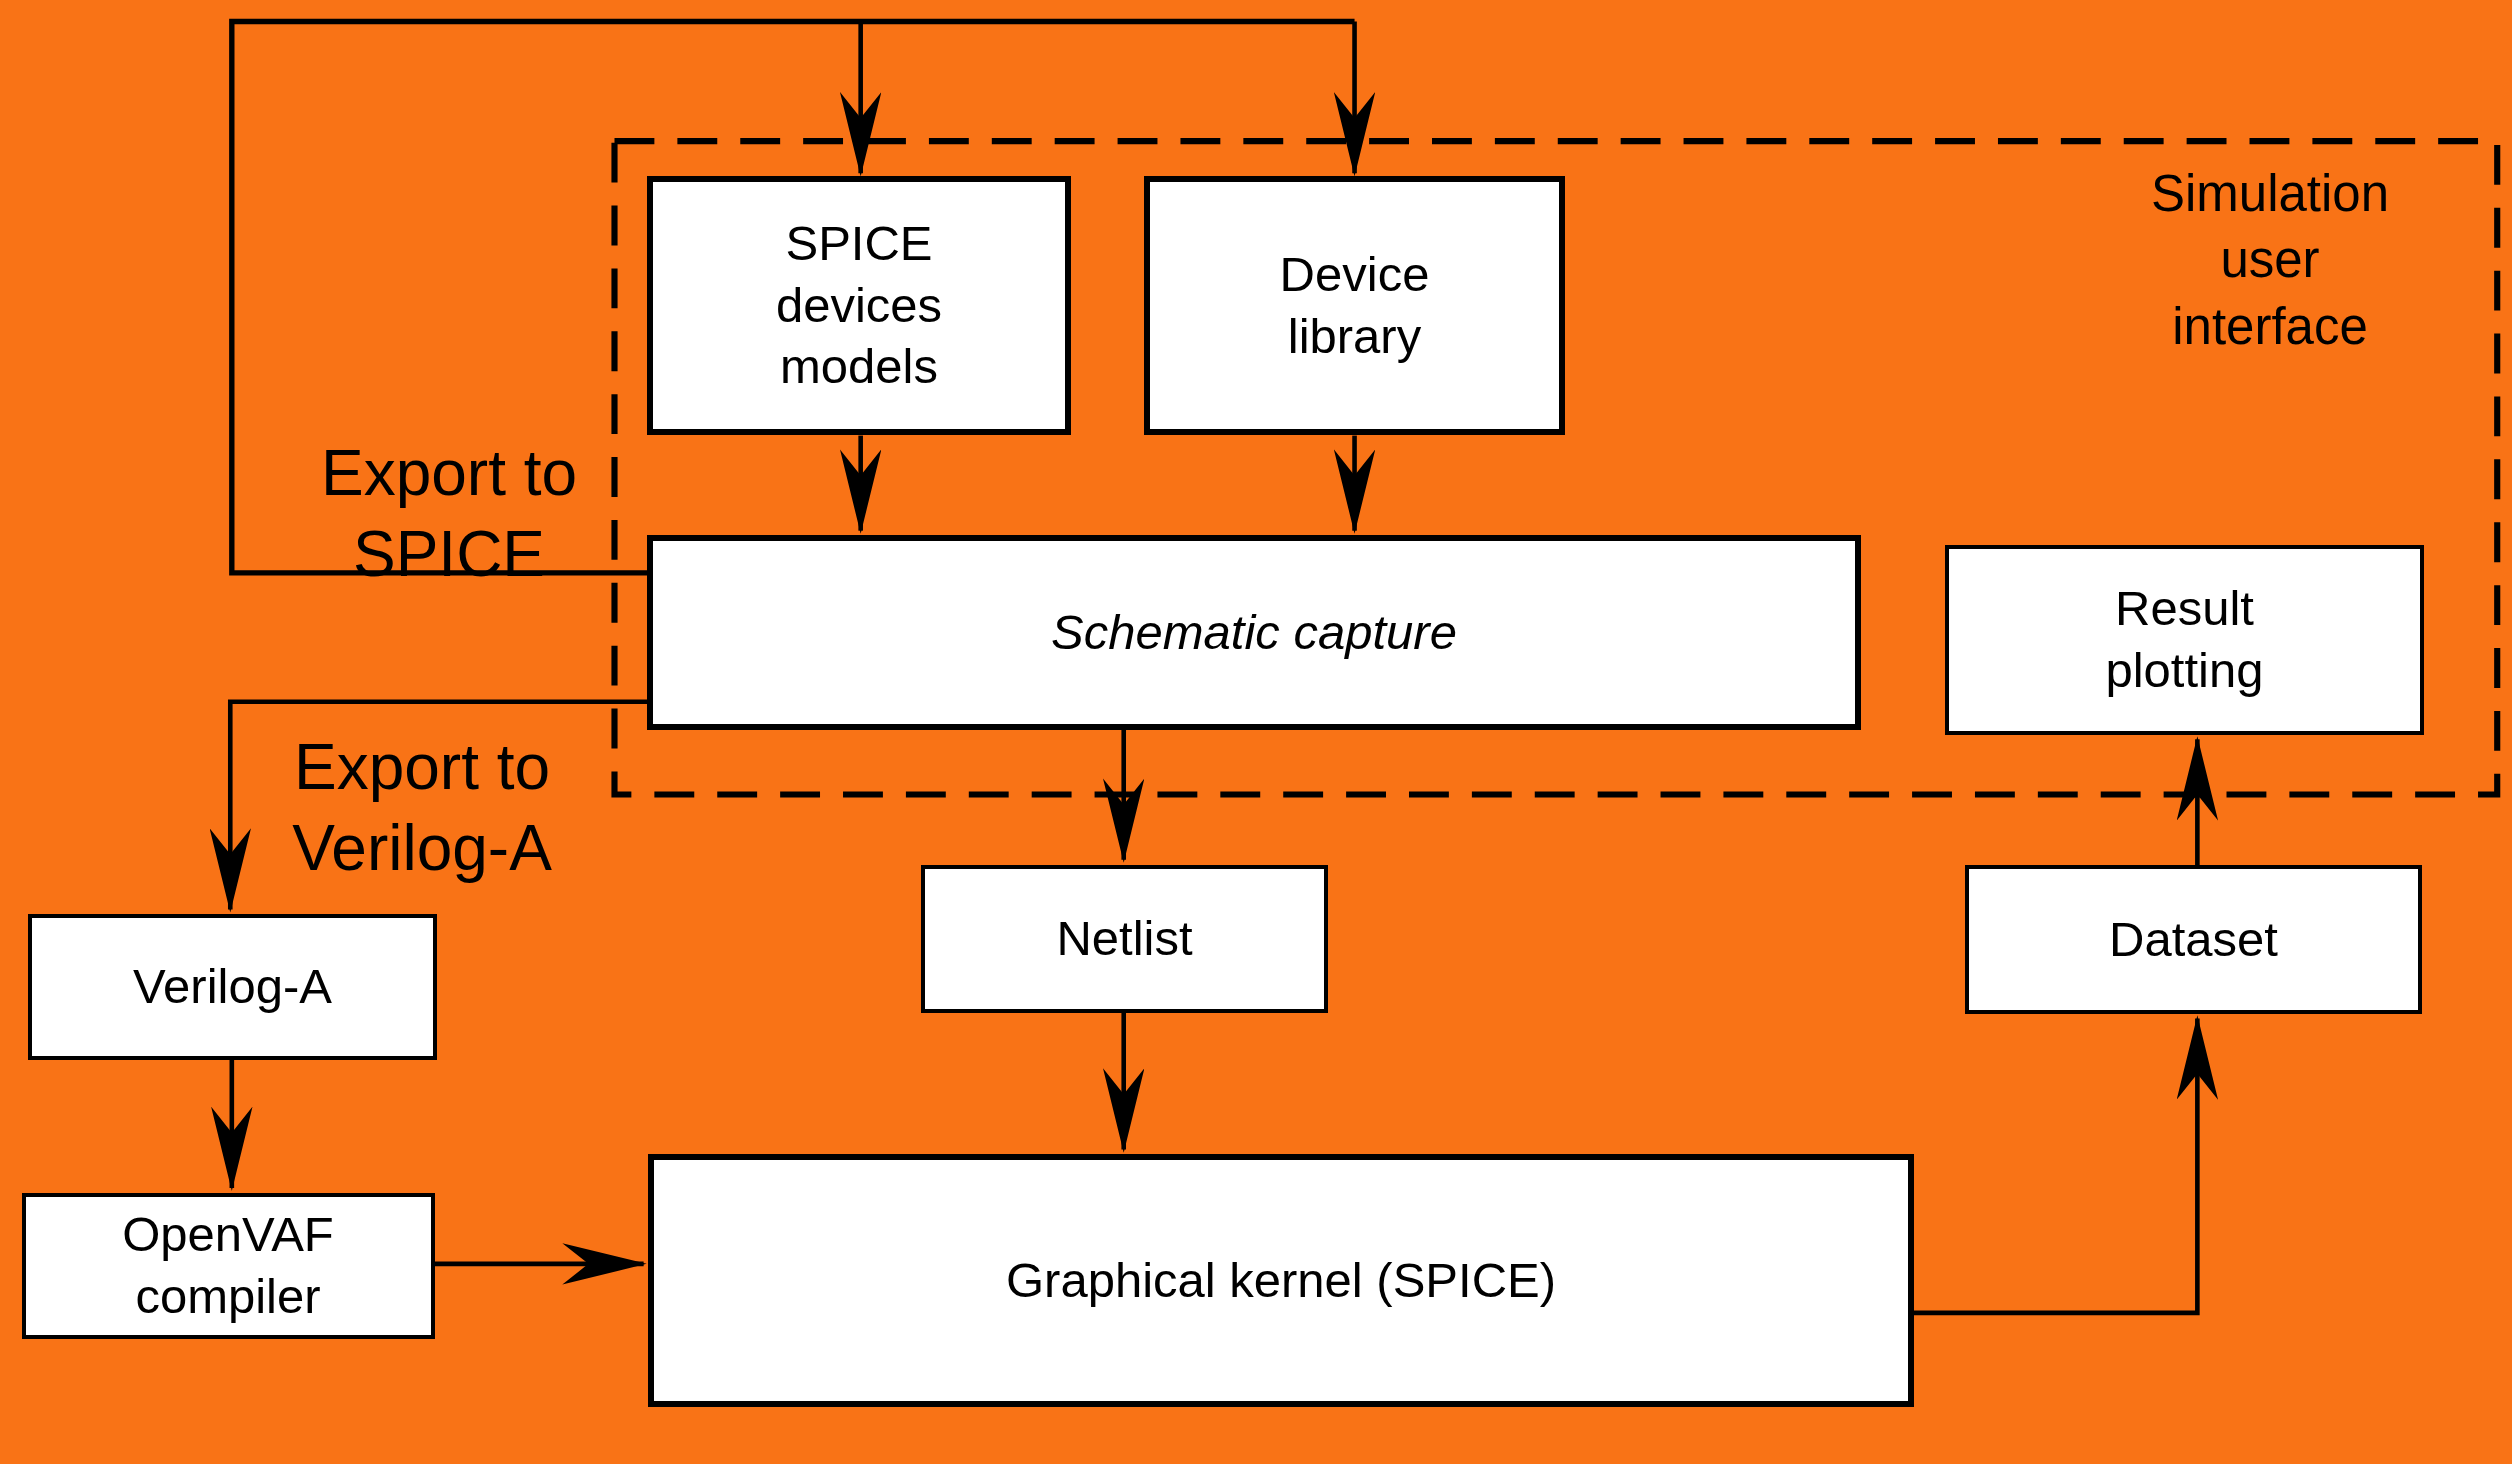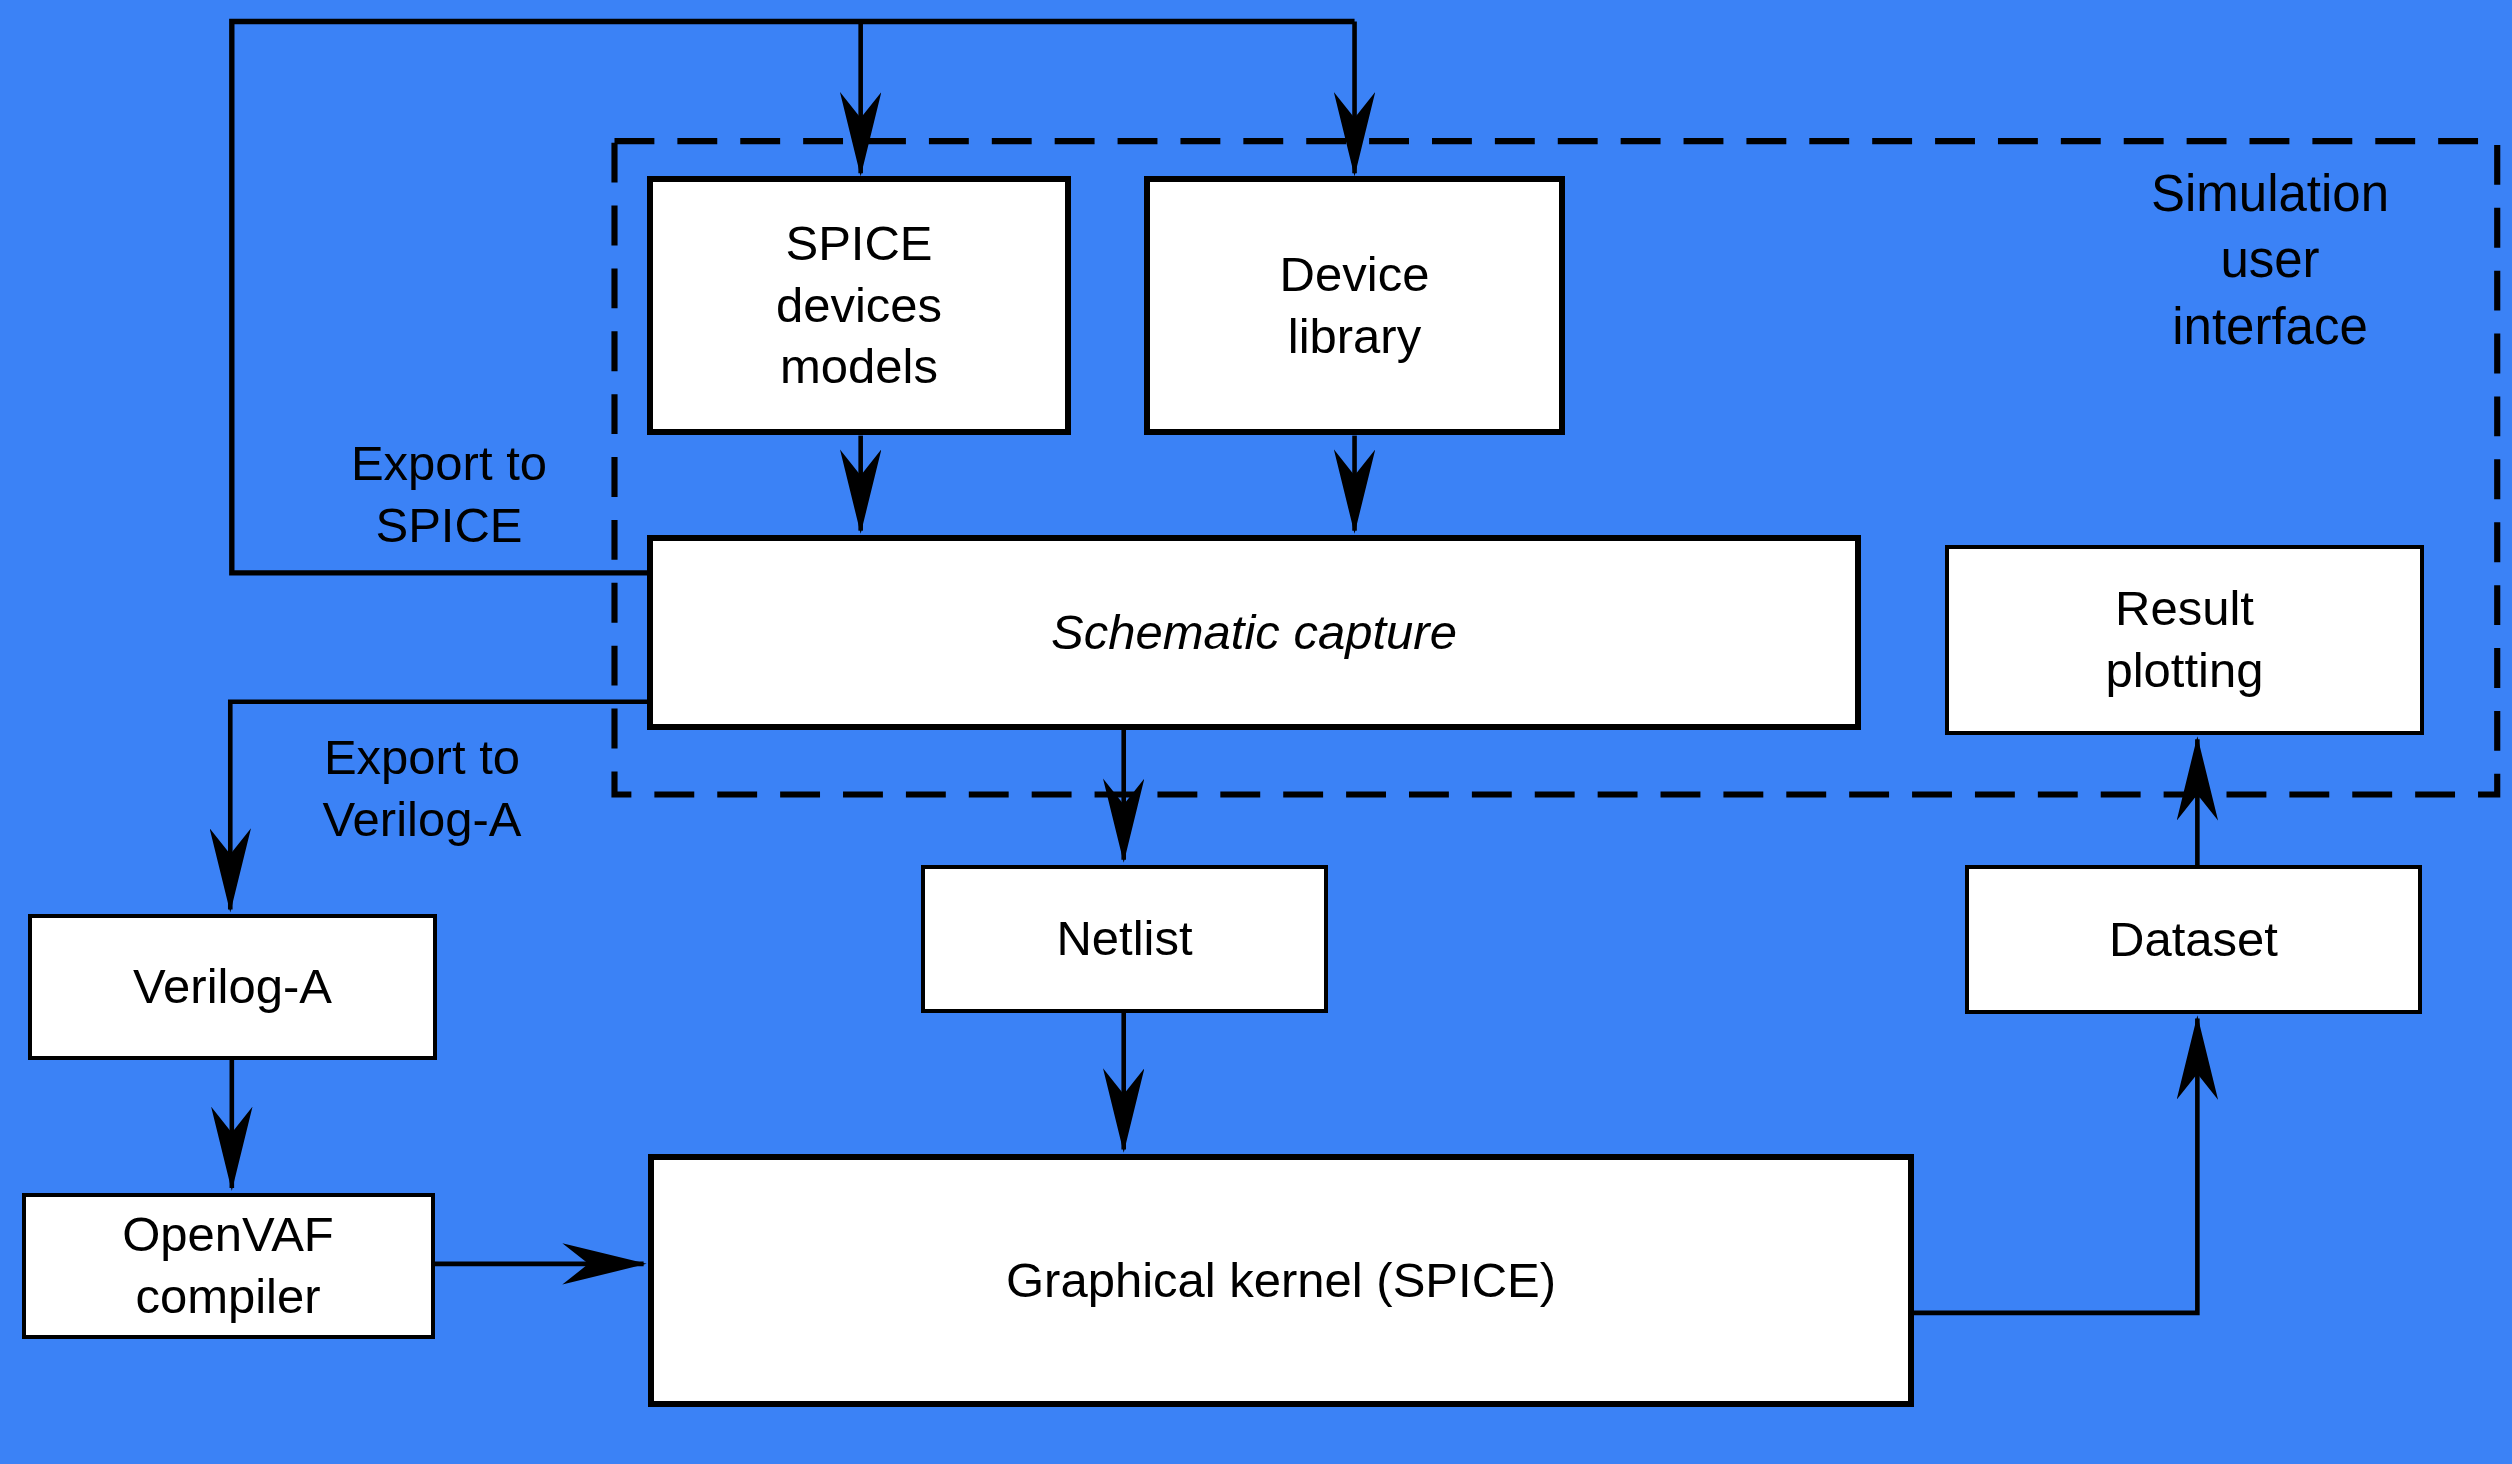--- a/index.html
+++ b/index.html
@@ -1,20 +1,20 @@
 <!DOCTYPE html>
 <html style="font-size:12.3px"><head>
 <meta charset="utf-8">
 <style>
   html, body { margin: 0; padding: 0; background: #ffffff; }
   .canvas {
     position: relative;
     width: 2512px;
     height: 1464px;
-    background: #3b82f6;
+    background: #f97316;
     font-family: "Liberation Sans", sans-serif;
     color: #000000;
     overflow: hidden;
   }
   .wires {
     position: absolute;
     left: 0; top: 0;
     width: 2512px; height: 1464px;
   }
   .connector { fill: none; stroke: #000000; stroke-width: 6px; }
@@ -31,21 +31,21 @@
     text-align: center;
     white-space: pre-line;
     font-size: 49px;
     line-height: 1.26;
   }
   .thick { border-width: 6.1px; }
   .floating {
     position: absolute;
     text-align: center;
     white-space: pre-line;
-    font-size: 49px;
+    font-size: 64px;
     line-height: 1.26;
   }
   .gui-title { font-size: 51px; line-height: 1.3; }
 </style>
 </head>
 <body>
 
 <div class="canvas">
 
   <svg class="wires" viewBox="0 0 3275 1909">

